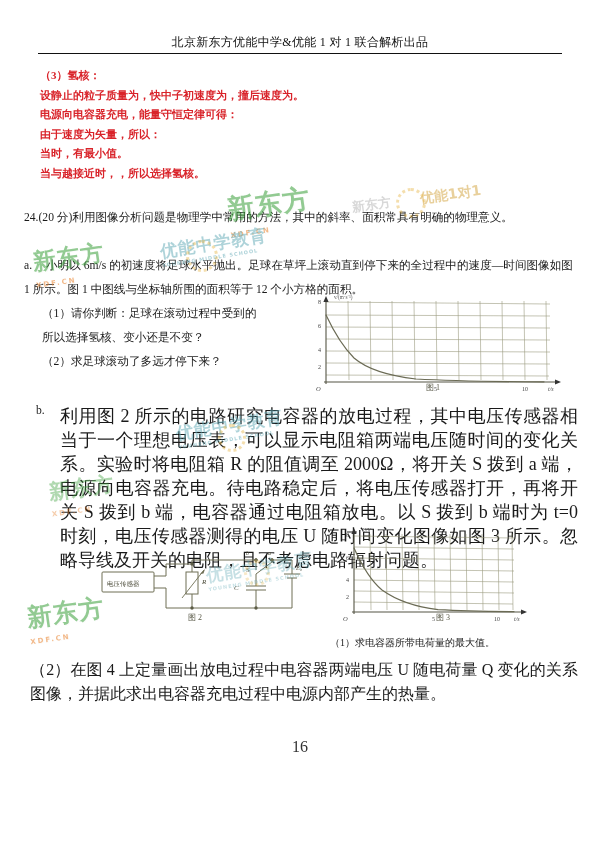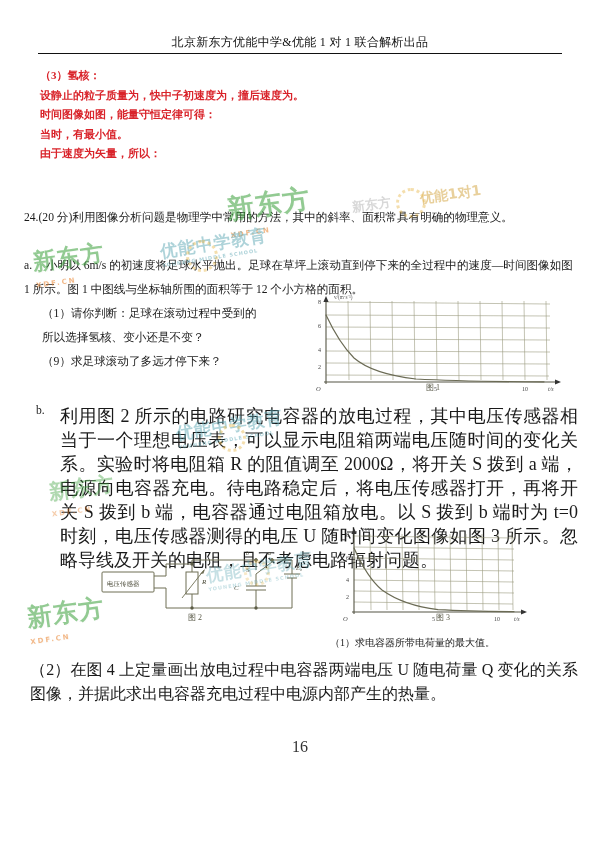--- a/index.html
+++ b/index.html
@@ -91,35 +91,36 @@
 <body>
 
 <div class="page">
 
   <div class="header">北京新东方优能中学&amp;优能 1 对 1 联合解析出品</div>
   <div class="header-rule"></div>
 
   <div class="red-block">
     <div class="l">（3）氢核：</div>
     <div class="l">设静止的粒子质量为，快中子初速度为，撞后速度为。</div>
-    <div class="l">时间图像如图，能量守恒定律可得：</div>
+    <div class="l">电源向电容器充电，能量守恒定律可得：</div>
+    <div class="l">由于速度为矢量，所以：</div>
     <div class="l">当时，有最小值。</div>
-    <div class="l">由于速度为矢量，所以：</div>
+    <div class="l">当与越接近时，，所以选择氢核。</div>
   </div>
 
   <div class="q24">
     <span>24.</span><span>(20 分)</span><span>利用图像分析问题是物理学中常用的方法，其中的斜率、面积常具有明确的物理意义。</span>
   </div>
 
   <div class="item item-a">
     <span style="display:inline-block;width:22px">a.</span><span style="display:inline">小明以 6m/s 的初速度将足球水平抛出。足球在草坪上滚动直到停下来的全过程中的速度—时间图像如图 1 所示。图 1 中图线与坐标轴所围的面积等于 12 个小方格的面积。</span>
   </div>
   <div class="sub sub1">（1）请你判断：足球在滚动过程中受到的</div>
   <div class="sub sub2">所以选择氢核、变小还是不变？</div>
-  <div class="sub sub3">（9）求足球滚动了多远才停下来？</div>
+  <div class="sub sub3">（2）求足球滚动了多远才停下来？</div>
 
   <div class="fig fig1">
     <svg viewBox="0 0 250 100" preserveAspectRatio="none">
       <g stroke="#8a8a6a" stroke-width="0.6" fill="none" opacity="0.85">
 
         <line x1="14" y1="8" x2="238" y2="10"></line>
         <line x1="14" y1="21" x2="238" y2="22"></line>
         <line x1="14" y1="33" x2="238" y2="34"></line>
         <line x1="14" y1="45" x2="238" y2="46"></line>
         <line x1="14" y1="57" x2="238" y2="58"></line>

